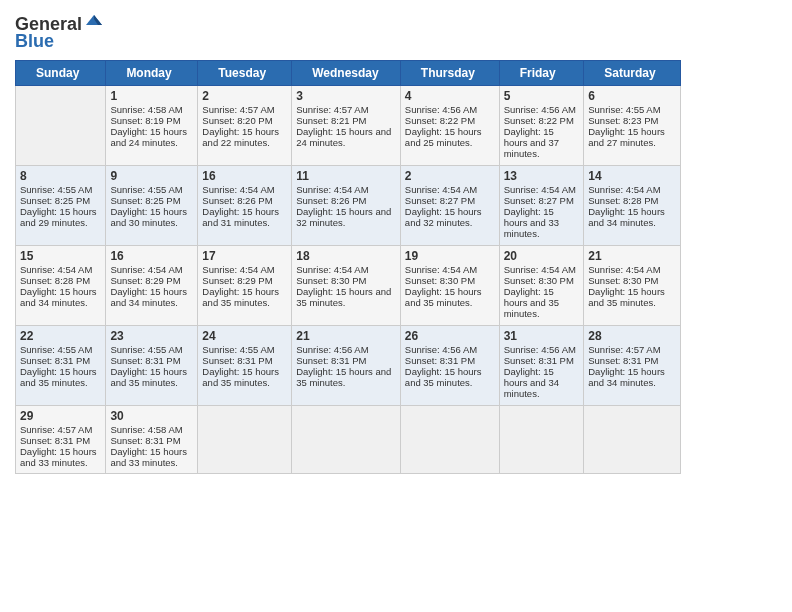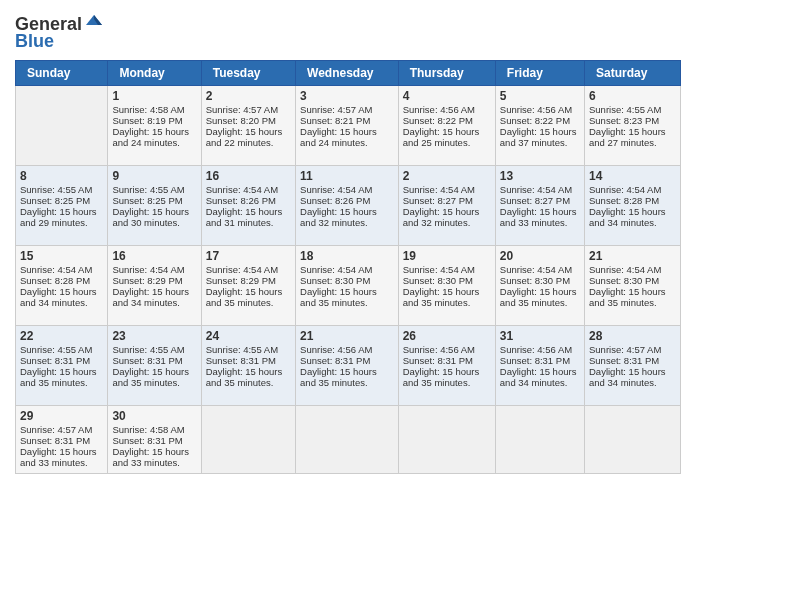--- a/index.html
+++ b/index.html
@@ -54,21 +54,21 @@
     .calendar {
       width: 100%;
       border-collapse: collapse;
       border: 1px solid #ccc;
     }
     .calendar th {
       background-color: #2b6cb0;
       color: #fff;
       font-size: 12px;
       font-weight: bold;
-      padding: 5px 11px;
+      padding: 5px 20px;
       text-align: left;
       border: 1px solid #2558a0;
     }
     .calendar td {
       vertical-align: top;
       padding: 3px 4px;
       border: 1px solid #ccc;
       font-size: 9.5px;
       color: #333;
       width: 113px;

